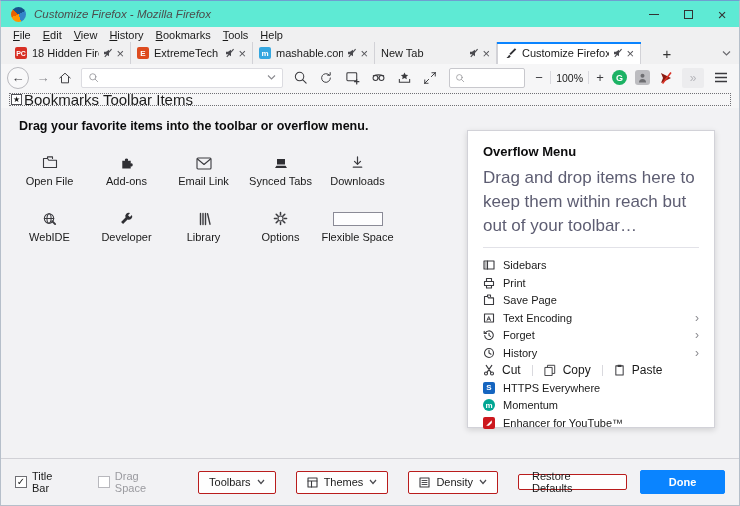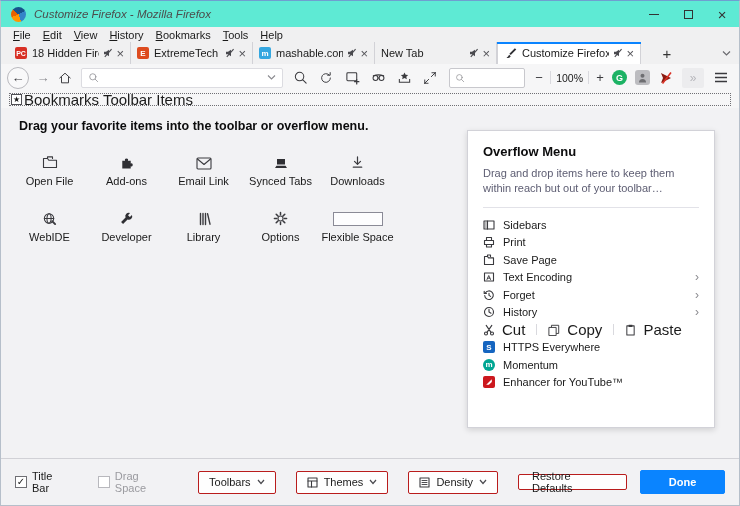--- a/index.html
+++ b/index.html
@@ -78,25 +78,25 @@
   .palette{position:absolute;left:10px;top:36px;display:grid;grid-template-columns:repeat(5,77px);row-gap:13px;text-align:right;}
   .p-item{display:flex;flex-direction:column;align-items:center;justify-content:flex-end;height:43px;gap:5px;}
   .p-icon{height:17px;display:flex;align-items:flex-end;justify-content:center;}
   .p-label{font-size:11px;color:#1a1a1a;white-space:nowrap;}
   .flex-rect{width:50px;height:14px;border:1px solid #8a8a96;background:#fdfdfe;}
 
   
   .panel{position:absolute;right:24px;top:22px;width:248px;height:298px;background:#fff;
     border:1px solid #d2d2d8;box-shadow:0 2px 6px rgba(0,0,0,.14);padding:13px 15px;}
   .panel-title{font-size:13px;font-weight:bold;margin:0 0 7px;}
-  .panel-sub{font-size:11px;color:#5d5d72;line-height:1.4;width:212px;}
+  .panel-sub{font-size:17px;color:#5d5d72;line-height:1.4;width:212px;}
   .panel-divider{border-top:1px solid #e2e2e8;margin:10px 0 8px;}
   .o-item{display:flex;align-items:center;height:17.5px;font-size:11px;gap:8px;color:#1a1a1a;}
   .o-chevron{margin-left:auto;color:#8a8a8f;font-size:12px;line-height:1;}
-  .clip-row{display:flex;align-items:center;height:17.5px;font-size:15px;color:#1a1a1a;}
+  .clip-row{display:flex;align-items:center;height:17.5px;font-size:12px;color:#1a1a1a;}
   .clip-grp{display:flex;align-items:center;gap:7px;}
   .clip-sep{width:1px;height:11px;background:#d9d9de;margin:0 11px;}
   .badge{width:12px;height:12px;border-radius:2px;color:#fff;font-size:8px;font-weight:bold;
     display:flex;align-items:center;justify-content:center;flex:none;}
   .badge-https{background:#1565c0;}
   .badge-momentum{background:#00a693;border-radius:50%;}
   .badge-eyt{background:#cc181e;}
 
   
   .footer{position:absolute;left:0;right:0;bottom:0;height:47px;background:#f2f2f4;border-top:1px solid #d1d1d6;

